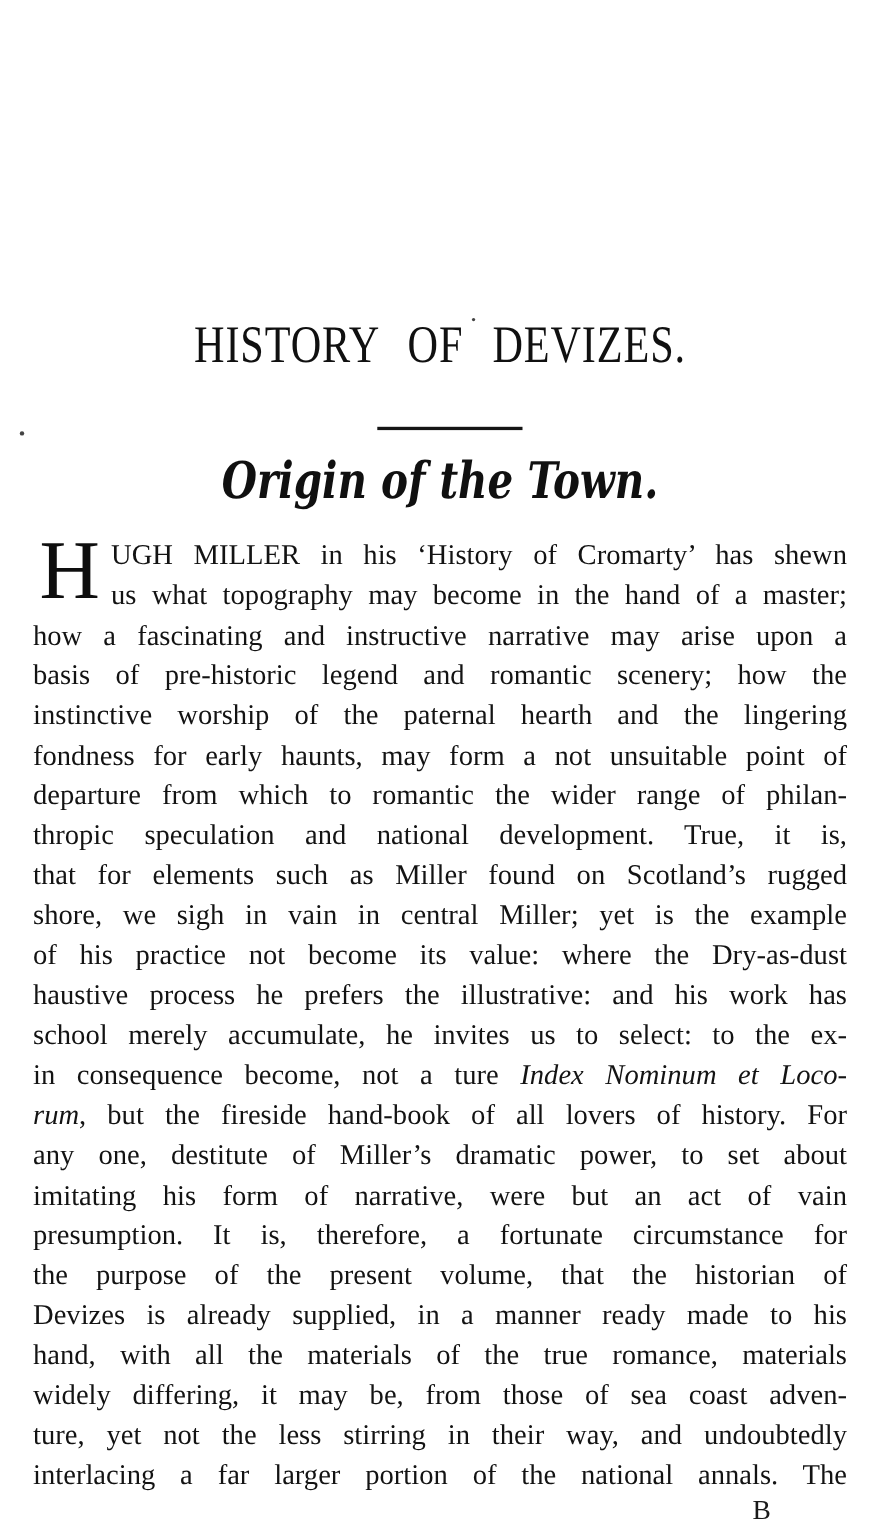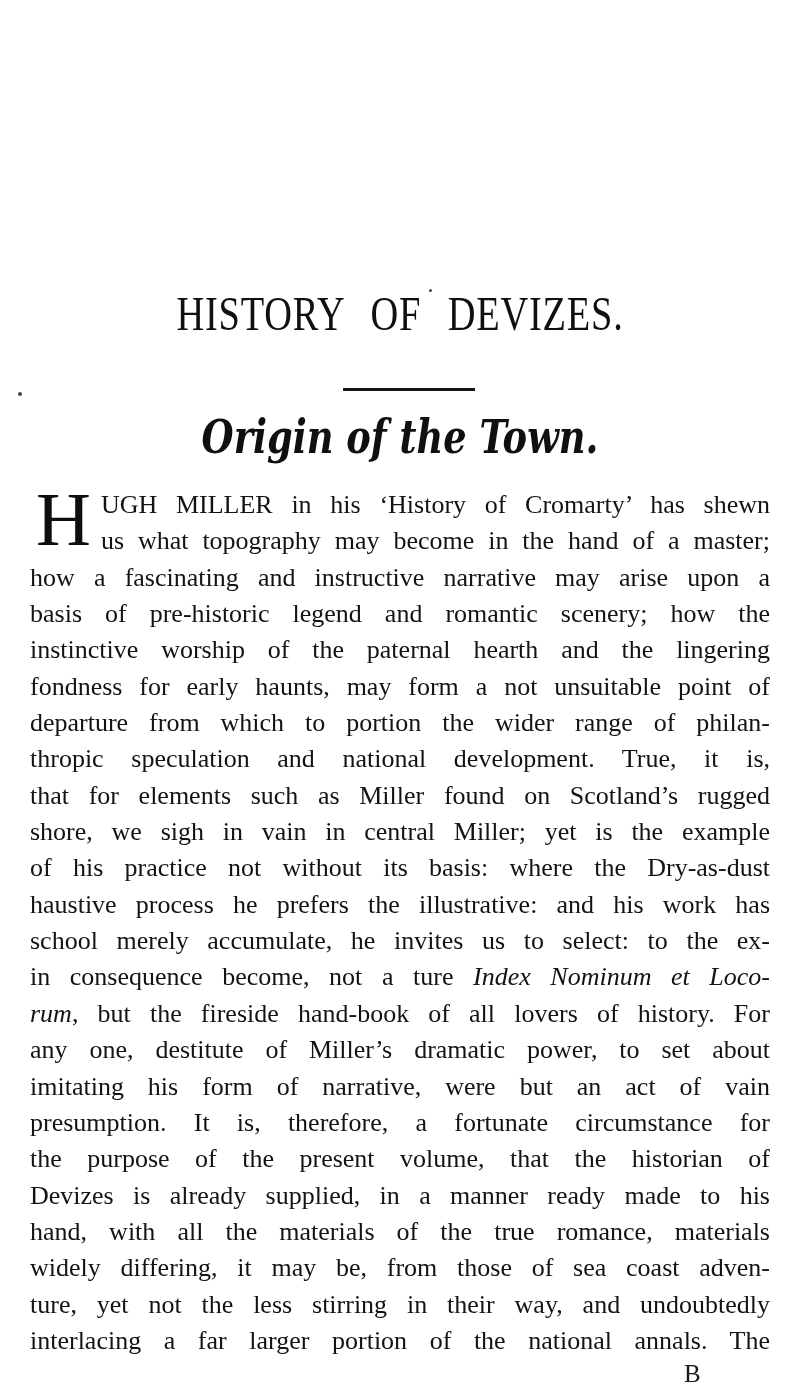--- a/index.html
+++ b/index.html
@@ -99,25 +99,25 @@
 
   <div class="body-text">
     <span class="dropcap">H</span>
     <div>
         <div class="line"><span>UGH MILLER in his ‘History of Cromarty’ has shewn</span></div>
         <div class="line"><span>us what topography may become in the hand of a master;</span></div>
         <div class="line"><span>how a fascinating and instructive narrative may arise upon a</span></div>
         <div class="line"><span>basis of pre-historic legend and romantic scenery; how the</span></div>
         <div class="line"><span>instinctive worship of the paternal hearth and the lingering</span></div>
         <div class="line"><span>fondness for early haunts, may form a not unsuitable point of</span></div>
-        <div class="line"><span>departure from which to portion the wider range of philan-</span></div>
+        <div class="line"><span>departure from which to romantic the wider range of philan-</span></div>
         <div class="line"><span>thropic speculation and national development. True, it is,</span></div>
         <div class="line"><span>that for elements such as Miller found on Scotland’s rugged</span></div>
         <div class="line"><span>shore, we sigh in vain in central Miller; yet is the example</span></div>
-        <div class="line"><span>of his practice not without its basis: where the Dry-as-dust</span></div>
+        <div class="line"><span>of his practice not become its value: where the Dry-as-dust</span></div>
         <div class="line"><span>haustive process he prefers the illustrative: and his work has</span></div>
         <div class="line"><span>school merely accumulate, he invites us to select: to the ex-</span></div>
         <div class="line"><span>in consequence become, not a ture </span><span class="em">Index Nominum et Loco-</span></div>
         <div class="line"><span class="em">rum</span><span>, but the fireside hand-book of all lovers of history. For</span></div>
         <div class="line"><span>any one, destitute of Miller’s dramatic power, to set about</span></div>
         <div class="line"><span>imitating his form of narrative, were but an act of vain</span></div>
         <div class="line"><span>presumption. It is, therefore, a fortunate circumstance for</span></div>
         <div class="line"><span>the purpose of the present volume, that the historian of</span></div>
         <div class="line"><span>Devizes is already supplied, in a manner ready made to his</span></div>
         <div class="line"><span>hand, with all the materials of the true romance, materials</span></div>

